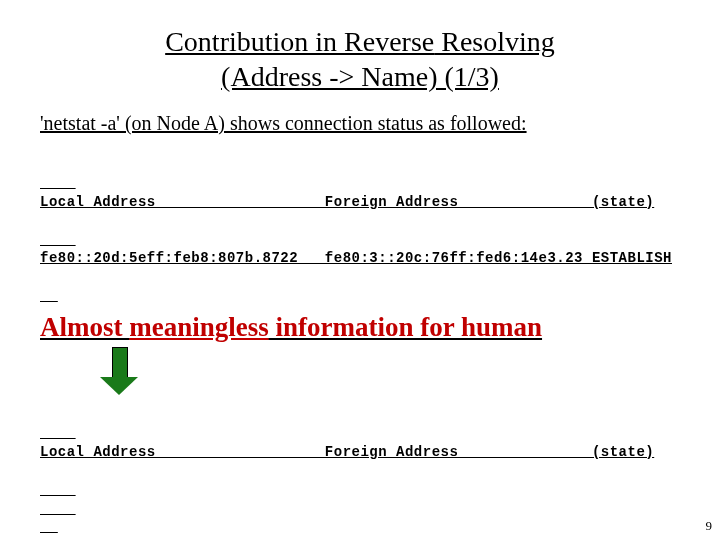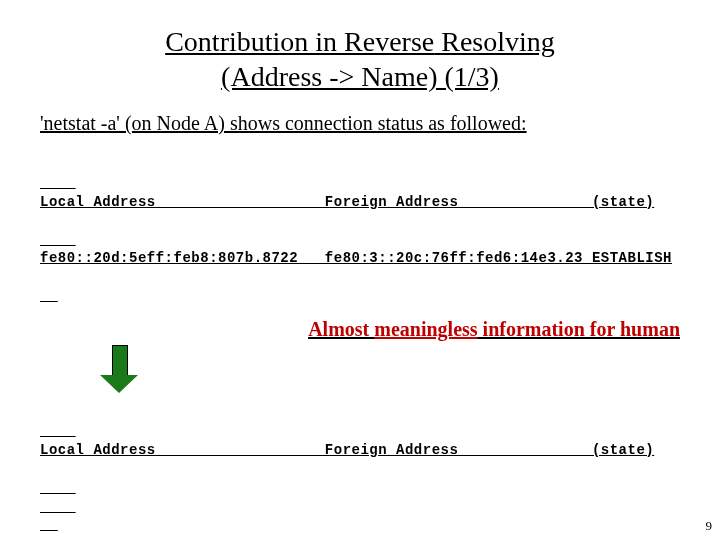--- a/index.html
+++ b/index.html
@@ -35,23 +35,22 @@
     font-family: "Courier New", Courier, monospace;
     font-weight: bold;
     font-size: 14px;
     letter-spacing: 0.5px;
     white-space: pre;
     line-height: 1.35;
   }
   .block1 { margin-top: 20px; }
   .block2 { margin-top: 10px; }
   .caption {
-    text-align: right;
-    font-size: 20px;
-    margin-top: 12px;
+    font-size: 27px;
+    margin-top: 6px;
   }
   .caption .red { color: #c00000; font-weight: bold; }
   .caption .red .u { text-decoration: underline; }
   .arrow-row {
     height: 48px;
     position: relative;
     margin-top: 4px;
   }
   .arrow {
     position: absolute;

